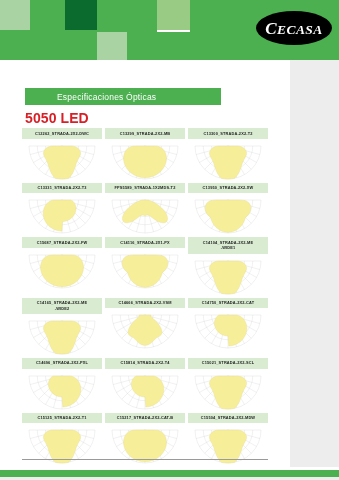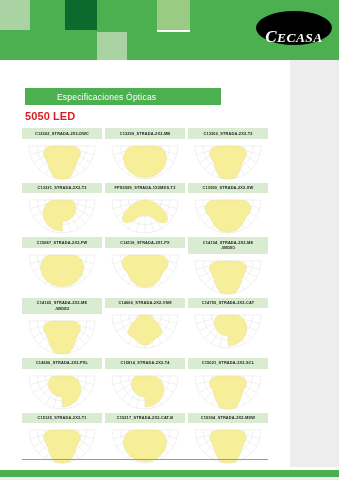--- a/index.html
+++ b/index.html
@@ -18,42 +18,42 @@
   }
 
   
   .header{position:absolute;left:0;top:0;width:339px;height:60px;background:#ffffff;}
   .hblock{position:absolute;}
 
   
   .logo{
     position:absolute;left:256px;top:11px;width:76px;height:34px;
     background:#000000;border-radius:50%;
-    display:flex;align-items:flex-end;justify-content:center;
+    display:flex;align-items:center;justify-content:center;
   }
   .logo-text{
     color:#ffffff;font-weight:bold;font-style:italic;
     font-size:13.5px;letter-spacing:.4px;line-height:1;
     font-family:"Liberation Serif",serif;
     transform:translateY(-.5px);
   }
   .logo-text .cap{font-size:17px;}
 
   
   .title-bar{
     position:absolute;left:25px;top:88px;width:196px;height:17px;
     background:#4CAF50;
     display:flex;align-items:center;
   }
   .title-bar span{
     color:#ffffff;font-size:8.5px;padding-left:8px;letter-spacing:.2px;margin-left:24px;
   }
   .section-title{
     position:absolute;left:25px;top:110px;
-    color:#D81F26;font-size:11px;font-weight:bold;letter-spacing:.1px;
+    color:#D81F26;font-size:14px;font-weight:bold;letter-spacing:.1px;
   }
 
   
   .grid{
     position:absolute;left:22px;top:128px;width:246px;
     display:grid;grid-template-columns:repeat(3,1fr);
     column-gap:3px;row-gap:3px;
   }
   .cell{width:100%;}
   .cell-label{

